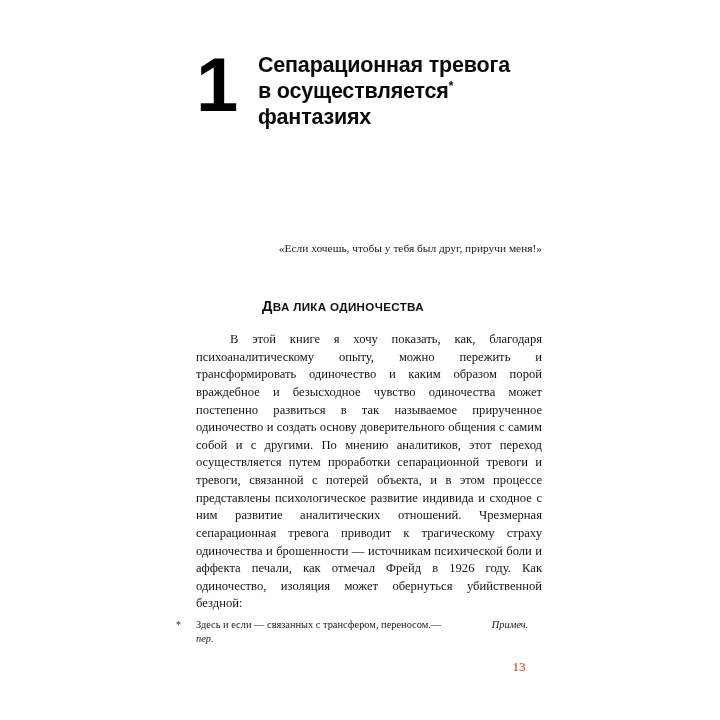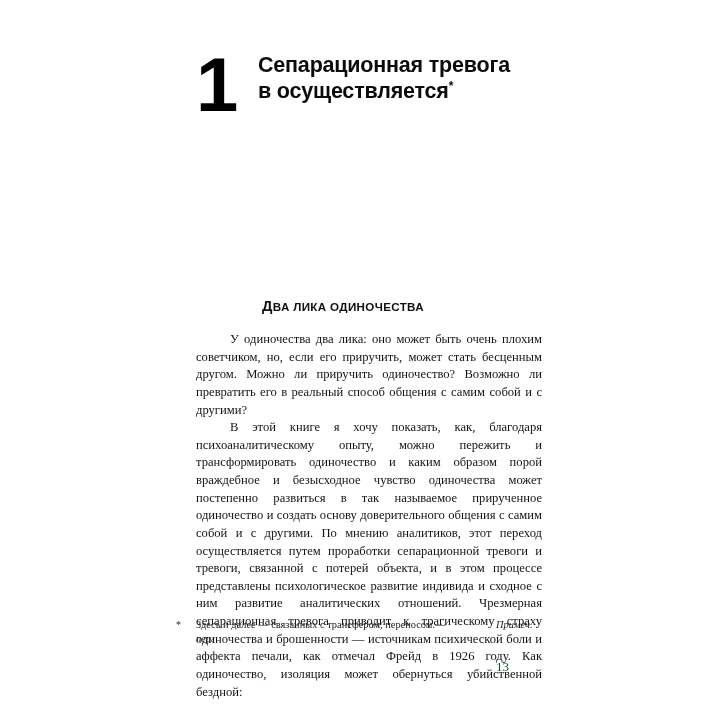--- a/index.html
+++ b/index.html
@@ -132,48 +132,49 @@
     font-style: italic;
     margin-left: 48px;
   }
 
   
   .page-number {
     position: absolute;
     left: 496px;
     top: 659px;
     width: 46px;
-    text-align: left;
+    text-align: center;
     font-size: 13.2px;
-    color: #14532d;
+    color: #c2410c;
   }
 </style>
 </head>
 <body>
 
 <div class="page">
 
   <div class="chapter-header">
     <div class="chapter-number">1</div>
     <div class="chapter-title">
       <span>Сепарационная тревога</span><br>
       <span>в осуществляется</span><span class="sup">*</span><br>
+      <span>фантазиях</span>
     </div>
   </div>
 
   <div class="epigraph">
+    <div>«Если хочешь, чтобы у тебя был друг, приручи меня!»</div>
   </div>
 
   <div class="section-heading"><span class="cap">Д</span><span>ВА ЛИКА ОДИНОЧЕСТВА</span></div>
 
   <div class="body-block">
-    <p class="body-par">У одиночества два лика: оно может быть очень плохим советчиком, но, если его приручить, может стать бесценным другом. Можно ли приручить одиночество? Возможно ли превратить его в реальный способ общения с самим собой и с другими?</p>
     <p class="body-par">В этой книге я хочу показать, как, благодаря психоаналитическому опыту, можно пережить и трансформировать одиночество и каким образом порой враждебное и безысходное чувство одиночества может постепенно развиться в так называемое прирученное одиночество и создать основу доверительного общения с самим собой и с другими. По мнению аналитиков, этот переход осуществляется путем проработки сепарационной тревоги и тревоги, связанной с потерей объекта, и в этом процессе представлены психологическое развитие индивида и сходное с ним развитие аналитических отношений. Чрезмерная сепарационная тревога приводит к трагическому страху одиночества и брошенности — источникам психической боли и аффекта печали, как отмечал Фрейд в 1926 году. Как одиночество, изоляция может обернуться убийственной бездной:</p>
   </div>
 
   <div class="footnote">
     <span class="footnote-marker">*</span>
-    <span class="footnote-text"><span>Здесь и далее — связанных с трансфером, переносом.— </span><span class="ital">Примеч. пер.</span></span>
+    <span class="footnote-text"><span>Здесь и если — связанных с трансфером, переносом.— </span><span class="ital">Примеч. пер.</span></span>
   </div>
 
   <div class="page-number">13</div>
 
 </div>
 
 </body></html>

